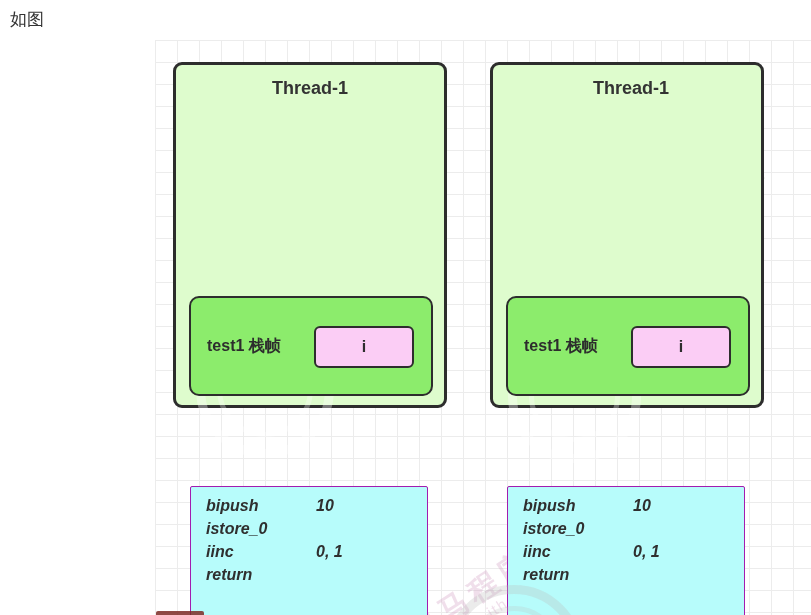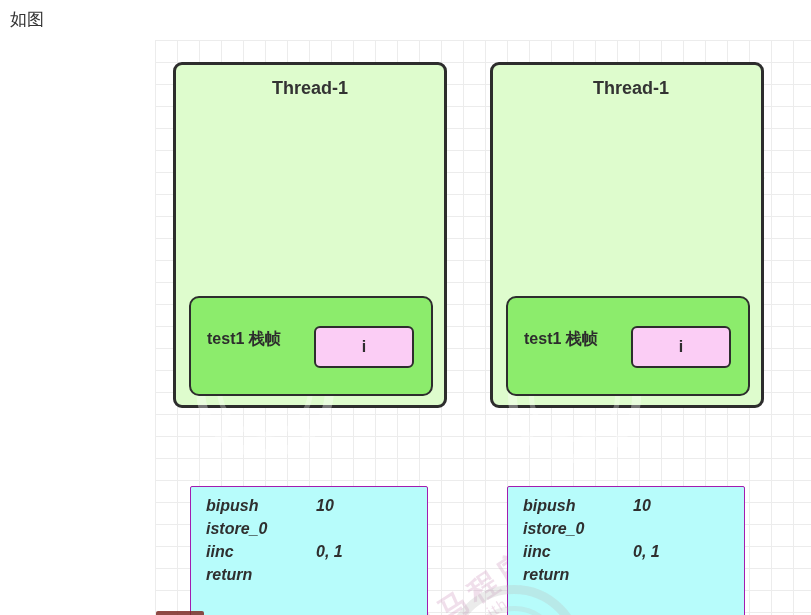--- a/index.html
+++ b/index.html
@@ -41,21 +41,21 @@
   }
   .stack-frame {
     position: absolute; left: 13px; top: 231px;
     width: 244px; height: 100px;
     box-sizing: border-box;
     background: #8cec6c;
     border: 2.5px solid #2d2d2d;
     border-radius: 10px;
   }
   .frame-label {
-    position: absolute; left: 16px; top: 1px;
+    position: absolute; left: 16px; top: 8px;
     height: 81px; display: flex; align-items: center;
     font-size: 16px; font-weight: bold; color: #2d2d2d;
     white-space: nowrap;
   }
   .var-slot {
     position: absolute; left: 123px; top: 28px;
     width: 100px; height: 42px;
     box-sizing: border-box;
     background: #fbcdf5;
     border: 2px solid #2d2d2d;

